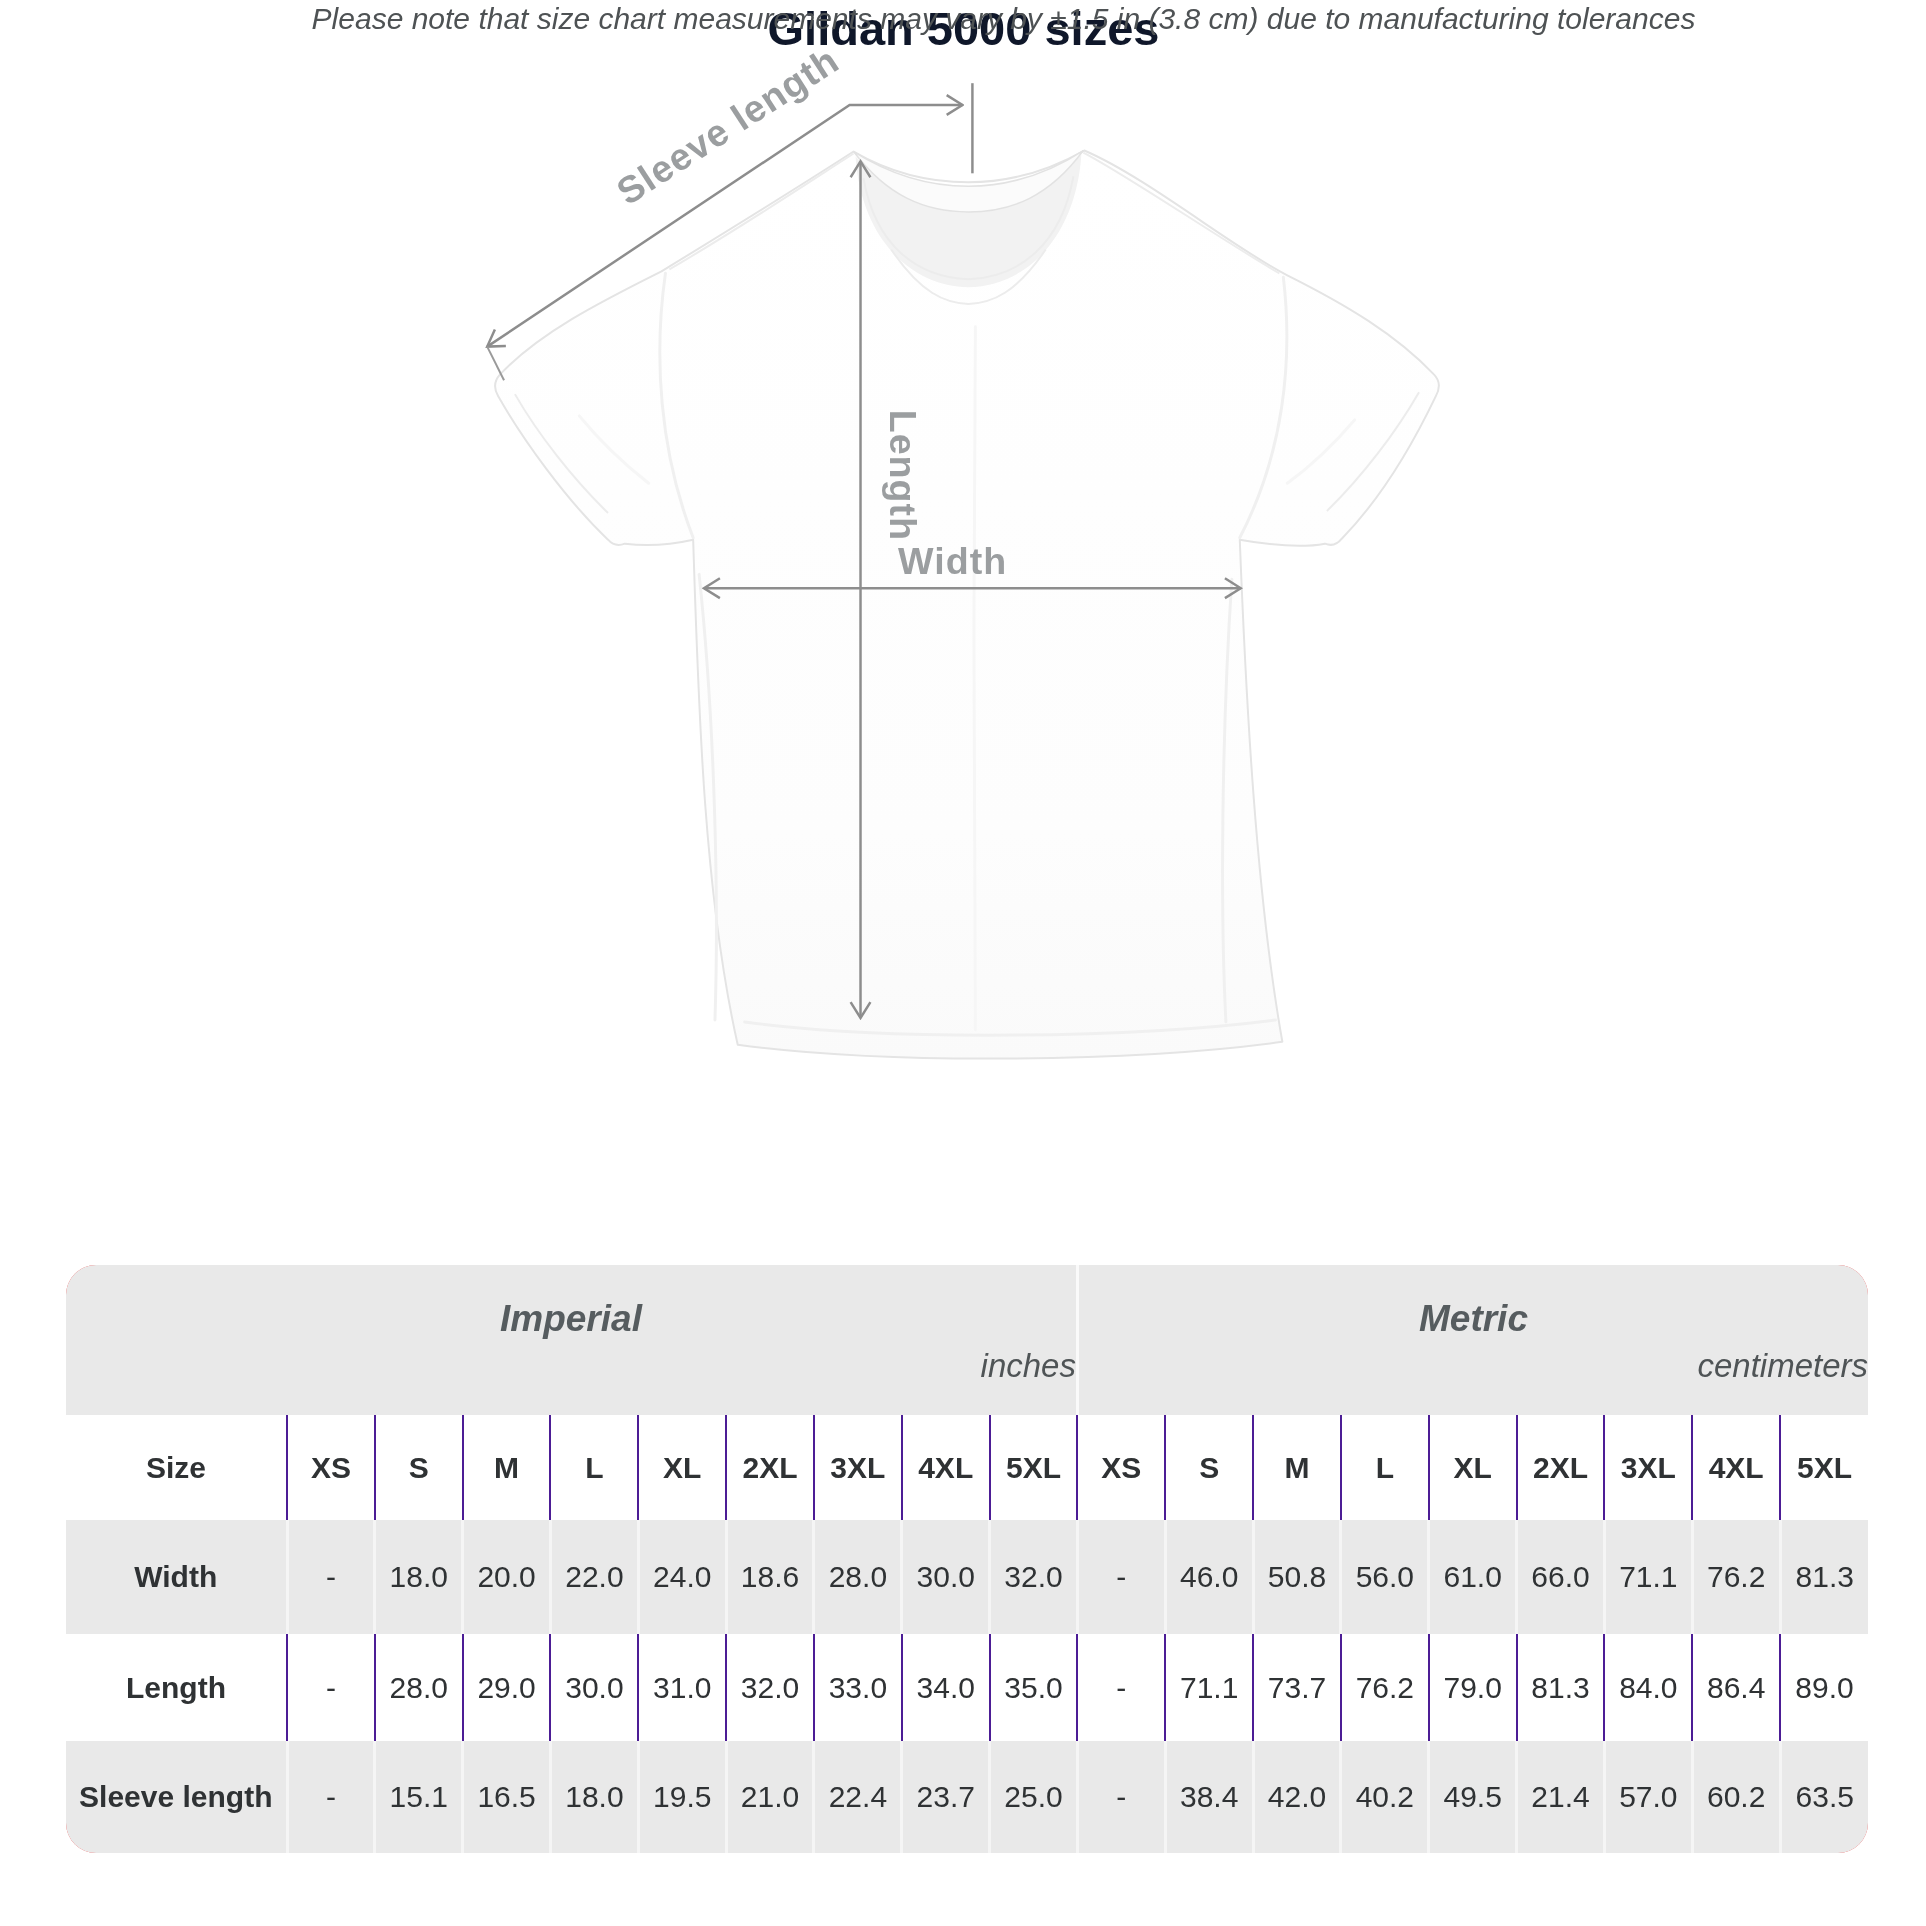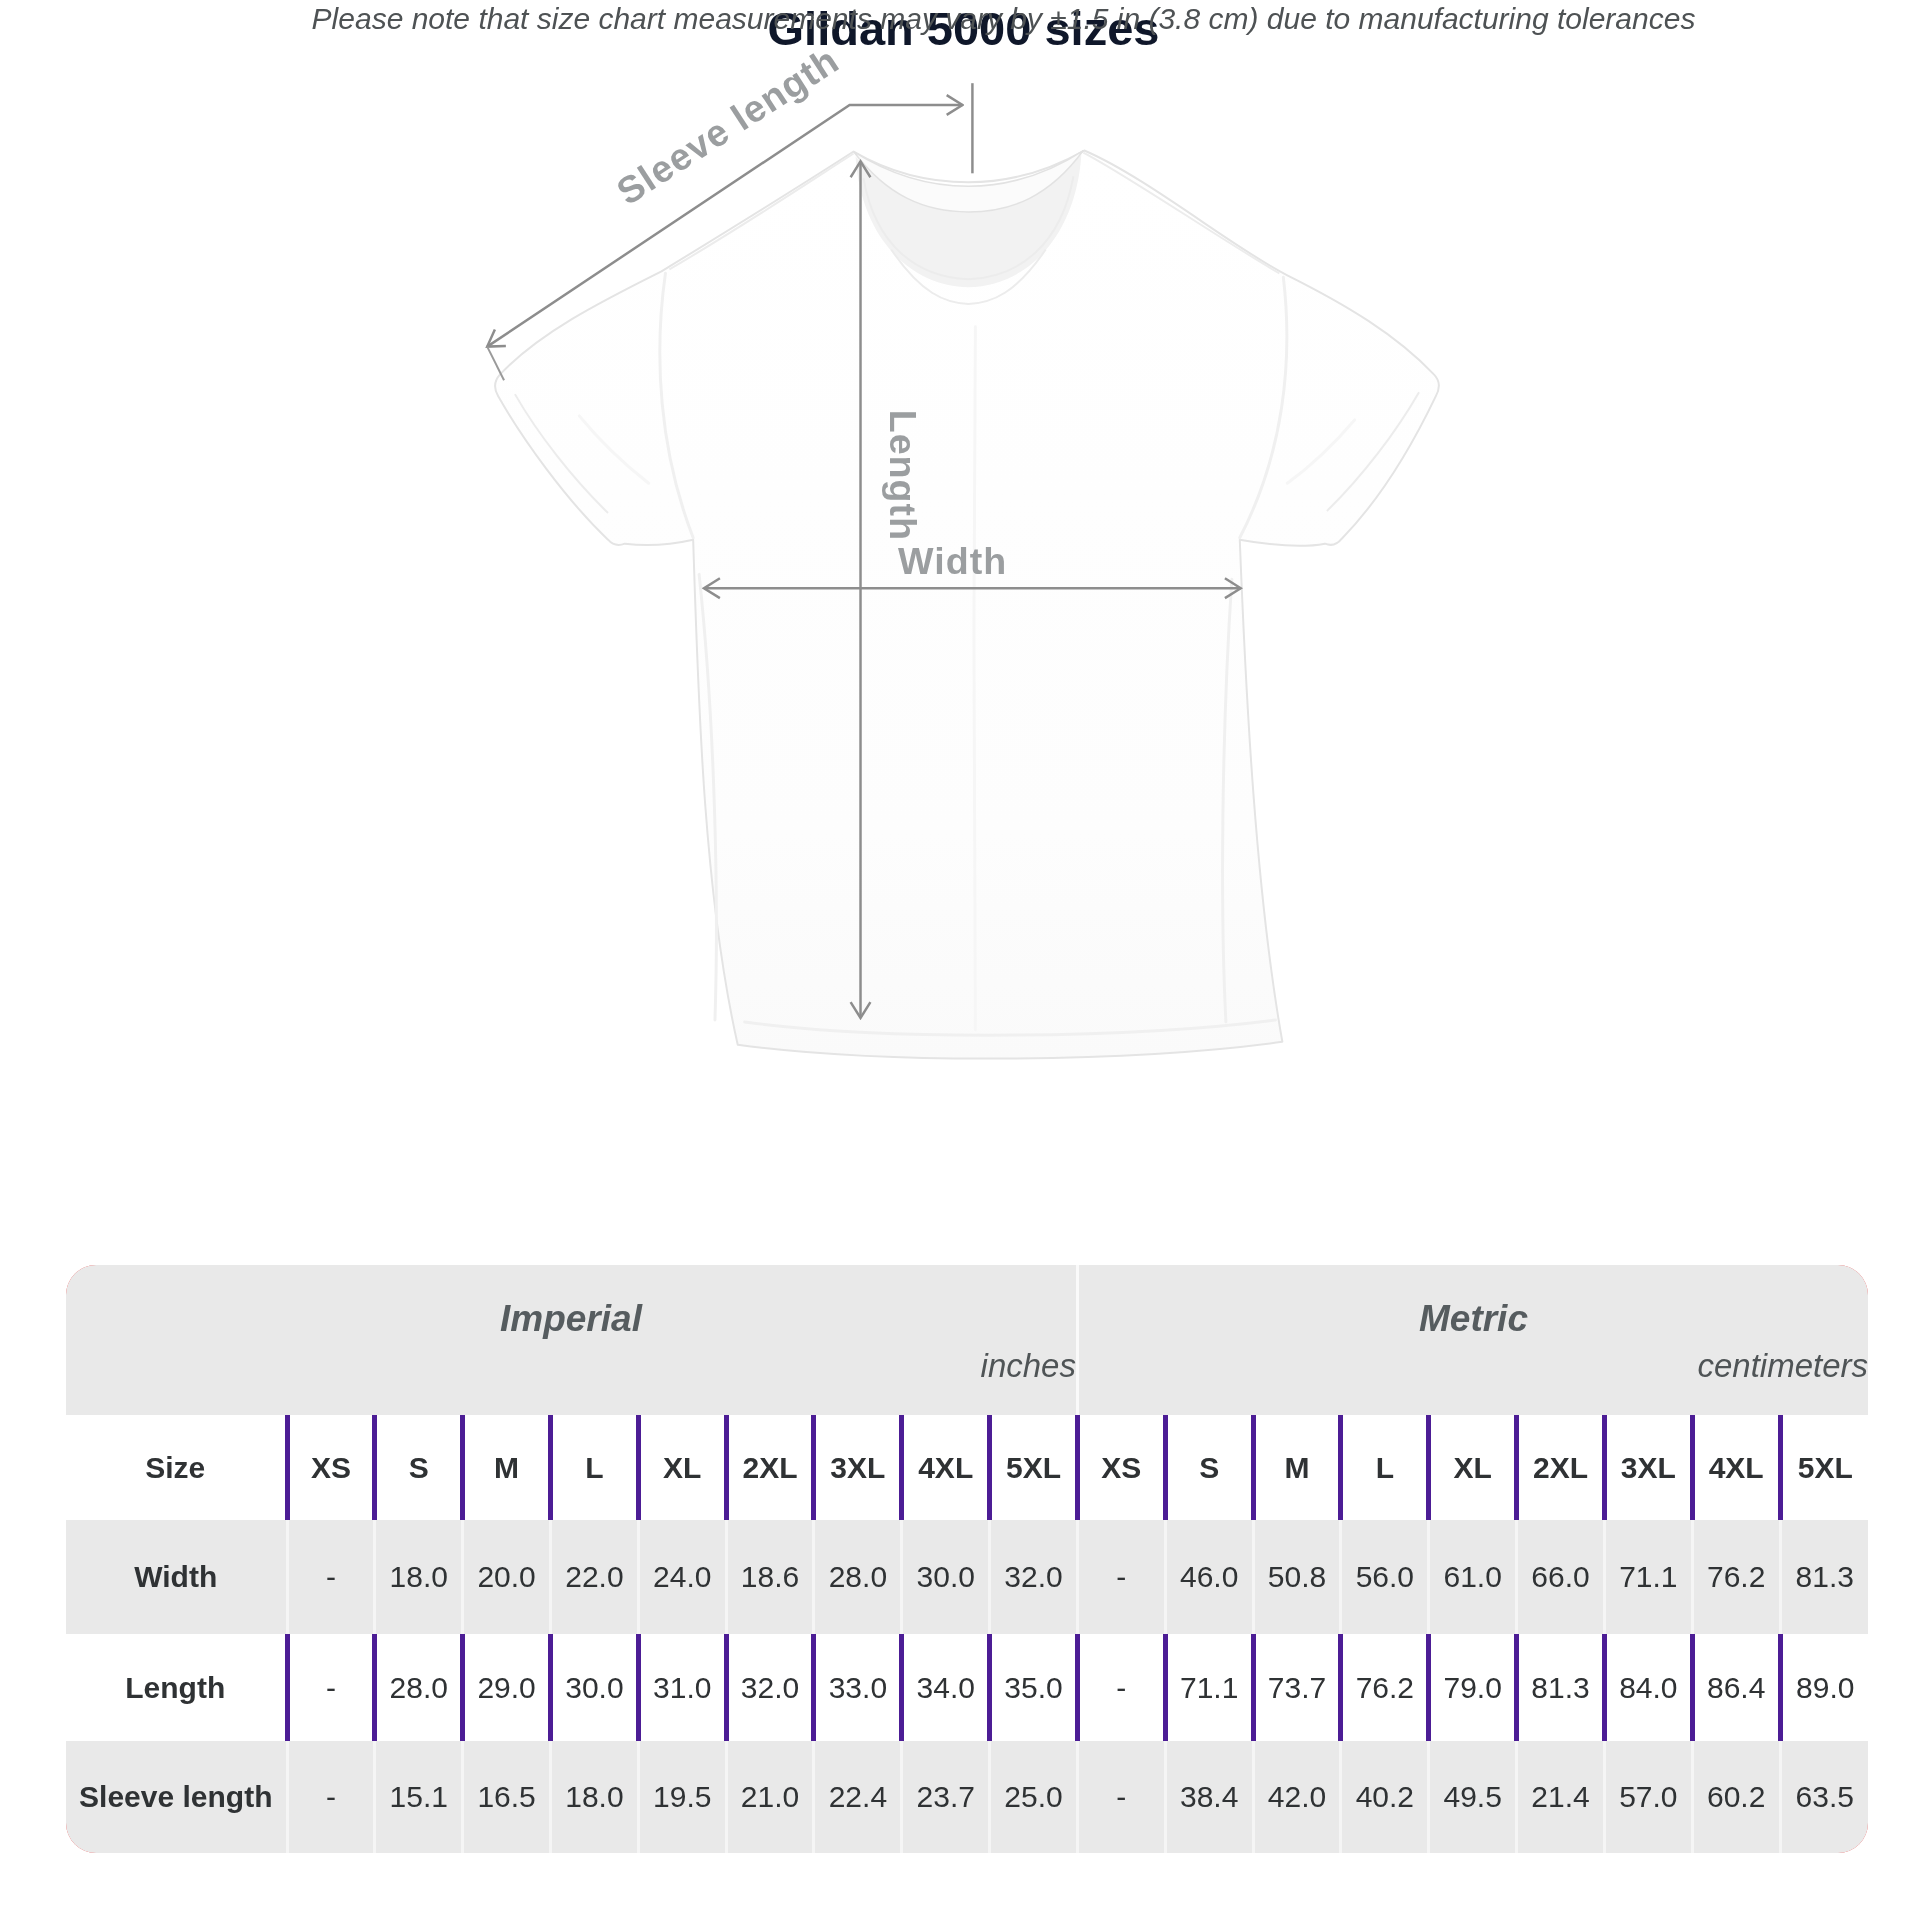--- a/index.html
+++ b/index.html
@@ -71,21 +71,21 @@
   tr.units-row > td { height: 150px; background: #e9e9e9; vertical-align: middle; }
   tr.units-row > td.metric-band { border-left: 3px solid rgba(255,255,255,0.75); }
   .unit-name { font-size: 37px; font-weight: bold; font-style: italic; color: #565c5f; line-height: 44px; }
   .unit-sub  { font-size: 33px; font-style: italic; color: #4f5456; line-height: 34px; margin-top: 8px; text-align: right; }
 
   tr.sizes-row  > * { height: 105px; background: #ffffff; }
   tr.data-gray  > * { height: 114px; background: #e9e9e9; }
   tr.data-white > * { height: 107px; background: #ffffff; }
   tr.sleeve-row > * { height: 112px; }
 
-  tr.sizes-row  > * + *, tr.data-white > * + * { border-left: 5px solid #4c1d95; }
+  tr.sizes-row  > * + *, tr.data-white > * + * { border-left: 2px solid #4c1d95; }
   tr.data-gray  > * + * { border-left: 3px solid #f5f5f5; }
 
   .head-label { font-weight: bold; color: #656b6e; font-size: 31px; }
   .row-label  { font-weight: bold; color: #656b6e; font-size: 30px; }
   .cell-val   { font-weight: normal; color: #2f3234; }
 </style>
 </head>
 <body>
 
 <div class="page">

